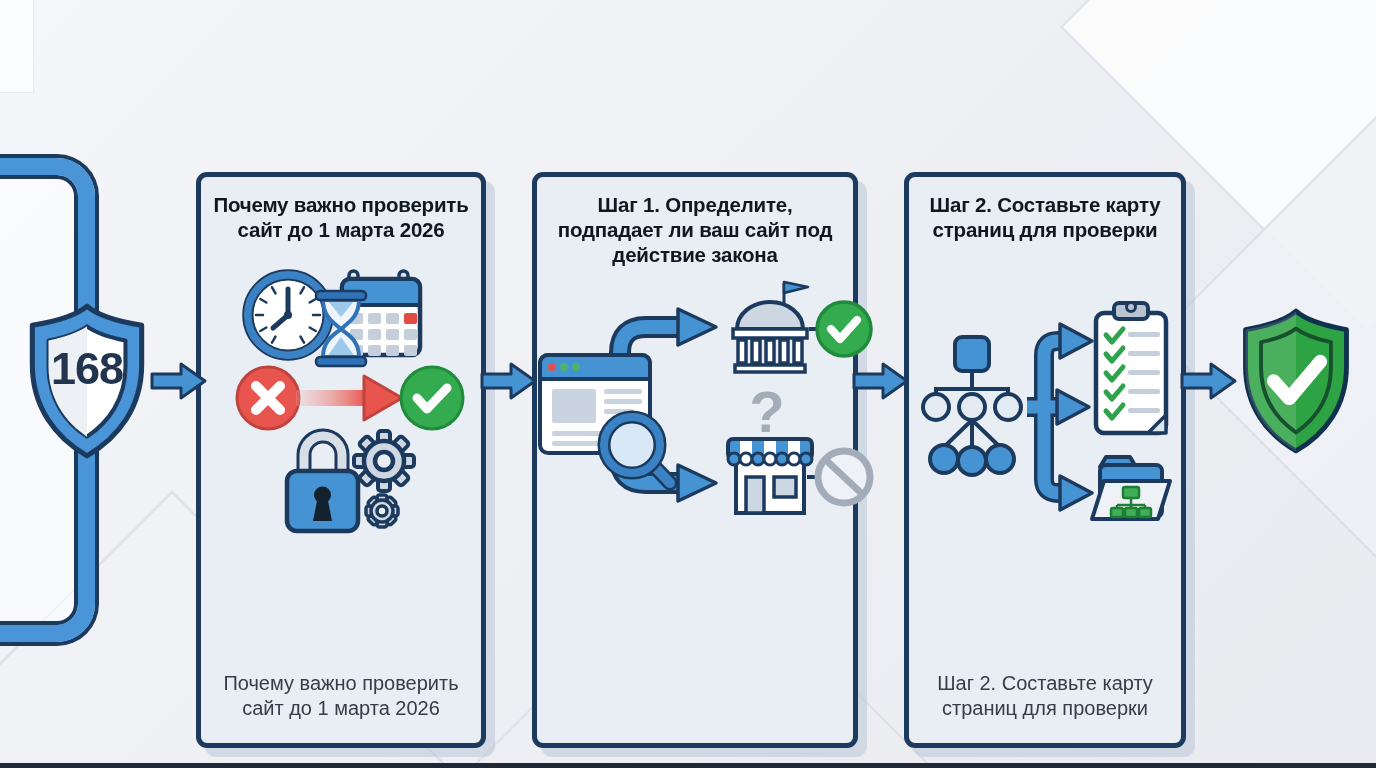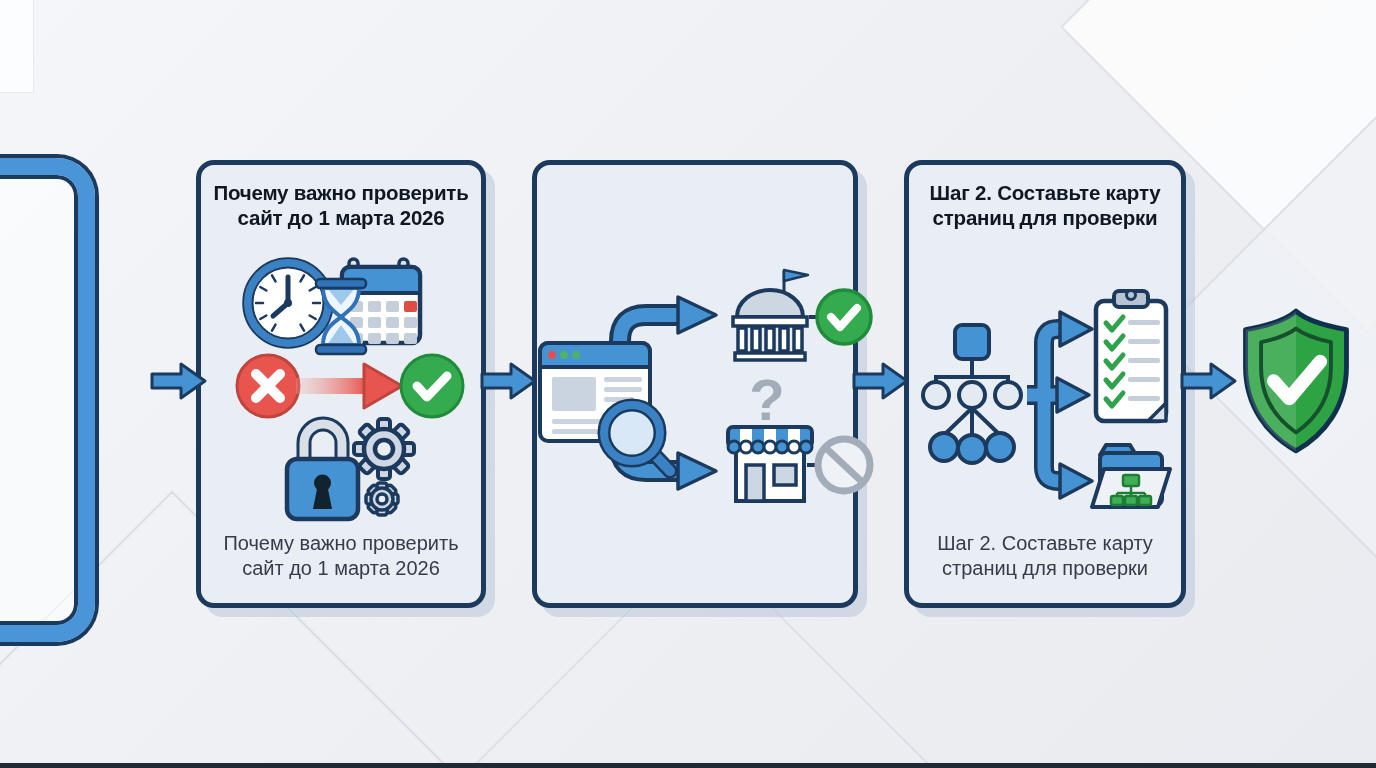--- a/index.html
+++ b/index.html
@@ -13,21 +13,21 @@
   .deco-d{left:440px;top:645px;width:520px;height:520px;border:2px solid rgba(168,178,192,0.22);}
   .corner-notch{position:absolute;left:0;top:0;width:33px;height:92px;background:#fcfdfe;border-right:1px solid rgba(170,180,192,0.25);border-bottom:1px solid rgba(170,180,192,0.25);}
   .bottom-bar{position:absolute;left:0;bottom:0;width:100%;height:5px;background:#202a37;}
   .left-frame{position:absolute;left:-305px;top:158px;width:400px;height:484px;box-sizing:border-box;
     border:17px solid #4a94d8;border-radius:38px;background:rgba(252,253,255,0.65);
     box-shadow:0 0 0 4px #1c3a5e, inset 0 0 0 4px #1c3a5e;z-index:2;}
   .shield-wrap{position:absolute;z-index:3;}
   .shield-number{position:absolute;left:0;right:0;top:0;bottom:24px;display:flex;align-items:center;justify-content:center;
     font-size:45px;font-weight:bold;color:#22344e;letter-spacing:-1px;}
   .connector{position:absolute;z-index:4;}
-  .card{position:absolute;top:160px;height:448px;background:#e9edf4;border:5px solid #1c3a5e;border-radius:18px;
+  .card{position:absolute;top:172px;height:576px;background:#e9edf4;border:5px solid #1c3a5e;border-radius:11px;
     box-sizing:border-box;box-shadow:9px 9px 0 rgba(186,199,217,0.55);z-index:1;}
   .card-title{position:absolute;top:15px;left:6px;right:6px;text-align:center;font-weight:bold;
     font-size:20.5px;line-height:1.22;color:#0f1721;letter-spacing:-0.2px;}
   .card-caption{position:absolute;bottom:22px;left:6px;right:6px;text-align:center;
     font-size:20px;line-height:1.25;color:#343d49;}
   .icons{position:absolute;left:0;top:88px;}
   .qmark{position:absolute;left:198px;top:206px;width:64px;text-align:center;
     font-size:58px;font-weight:bold;color:#a3adba;z-index:2;line-height:1;}
 </style>
 </head>
@@ -36,20 +36,28 @@
 <div class="canvas">
 
   <div class="deco deco-a"></div>
   <div class="deco deco-b"></div>
   <div class="deco deco-c"></div>
   <div class="deco deco-d"></div>
   <div class="corner-notch"></div>
 
   <div class="left-frame"></div>
 
+  <div class="shield-wrap" style="left:16px;top:300px;width:142px;height:162px;">
+    <svg width="142" height="162" viewBox="0 0 140 160">
+      <path d="M70 6 C80 15 100 21 124 25 V64 C124 106 101 136 70 154 C39 136 16 106 16 64 V25 C40 21 60 15 70 6 Z" fill="#4a94d8" stroke="#1c3a5e" stroke-width="5" stroke-linejoin="round"></path>
+      <path d="M70 26 C78 32 93 37 108 40 V66 C108 98 91 121 70 135 C49 121 32 98 32 66 V40 C47 37 62 32 70 26 Z" fill="#ffffff" stroke="#1c3a5e" stroke-width="4" stroke-linejoin="round"></path>
+      <path d="M70 26 C62 32 47 37 32 40 V66 C32 98 49 121 70 135 Z" fill="#edf1f6"></path>
+    </svg>
+    <div class="shield-number">168</div>
+  </div>
 
   <svg class="connector" style="left:150px;top:359px;" width="58" height="44" viewBox="0 0 58 44">
     <polygon points="2,15 31,15 31,5 55,22 31,39 31,29 2,29" fill="#4693d4" stroke="#1c3a5e" stroke-width="3" stroke-linejoin="round"></polygon>
   </svg>
   <svg class="connector" style="left:480px;top:359px;" width="58" height="44" viewBox="0 0 58 44">
     <polygon points="2,15 31,15 31,5 55,22 31,39 31,29 2,29" fill="#4693d4" stroke="#1c3a5e" stroke-width="3" stroke-linejoin="round"></polygon>
   </svg>
   <svg class="connector" style="left:852px;top:359px;" width="58" height="44" viewBox="0 0 58 44">
     <polygon points="2,15 31,15 31,5 55,22 31,39 31,29 2,29" fill="#4693d4" stroke="#1c3a5e" stroke-width="3" stroke-linejoin="round"></polygon>
   </svg>
@@ -174,20 +182,21 @@
           <rect x="176" y="230" width="10" height="10" rx="2.5" transform="rotate(315 181 246)"></rect>
         </g>
         <circle cx="181" cy="246" r="11" fill="#cfd8e2" stroke="#1c3a5e" stroke-width="3.5"></circle>
         <circle cx="181" cy="246" r="5" fill="#e9edf4" stroke="#1c3a5e" stroke-width="3.5"></circle>
       </g>
     </svg>
     <div class="card-caption">Почему важно проверить сайт до 1 марта 2026</div>
   </div>
 
   <div class="card" style="left:532px;width:326px;">
+    <div class="card-title">Шаг 1. Определите, подпадает ли ваш сайт под действие закона</div>
     <svg class="icons" style="top:100px;overflow:visible;" width="315" height="260" viewBox="0 0 315 260">
 
       <g>
         <g fill="none" stroke="#1c3a5e" stroke-width="22" stroke-linejoin="round" stroke-linecap="butt">
           <path d="M83 168 V76 Q83 50 109 50 H141"></path>
           <path d="M83 150 V180 Q83 206 109 206 H141"></path>
         </g>
         <g fill="none" stroke="#4693d4" stroke-width="14">
           <path d="M83 168 V76 Q83 50 109 50 H141"></path>
           <path d="M83 150 V180 Q83 206 109 206 H141"></path>

